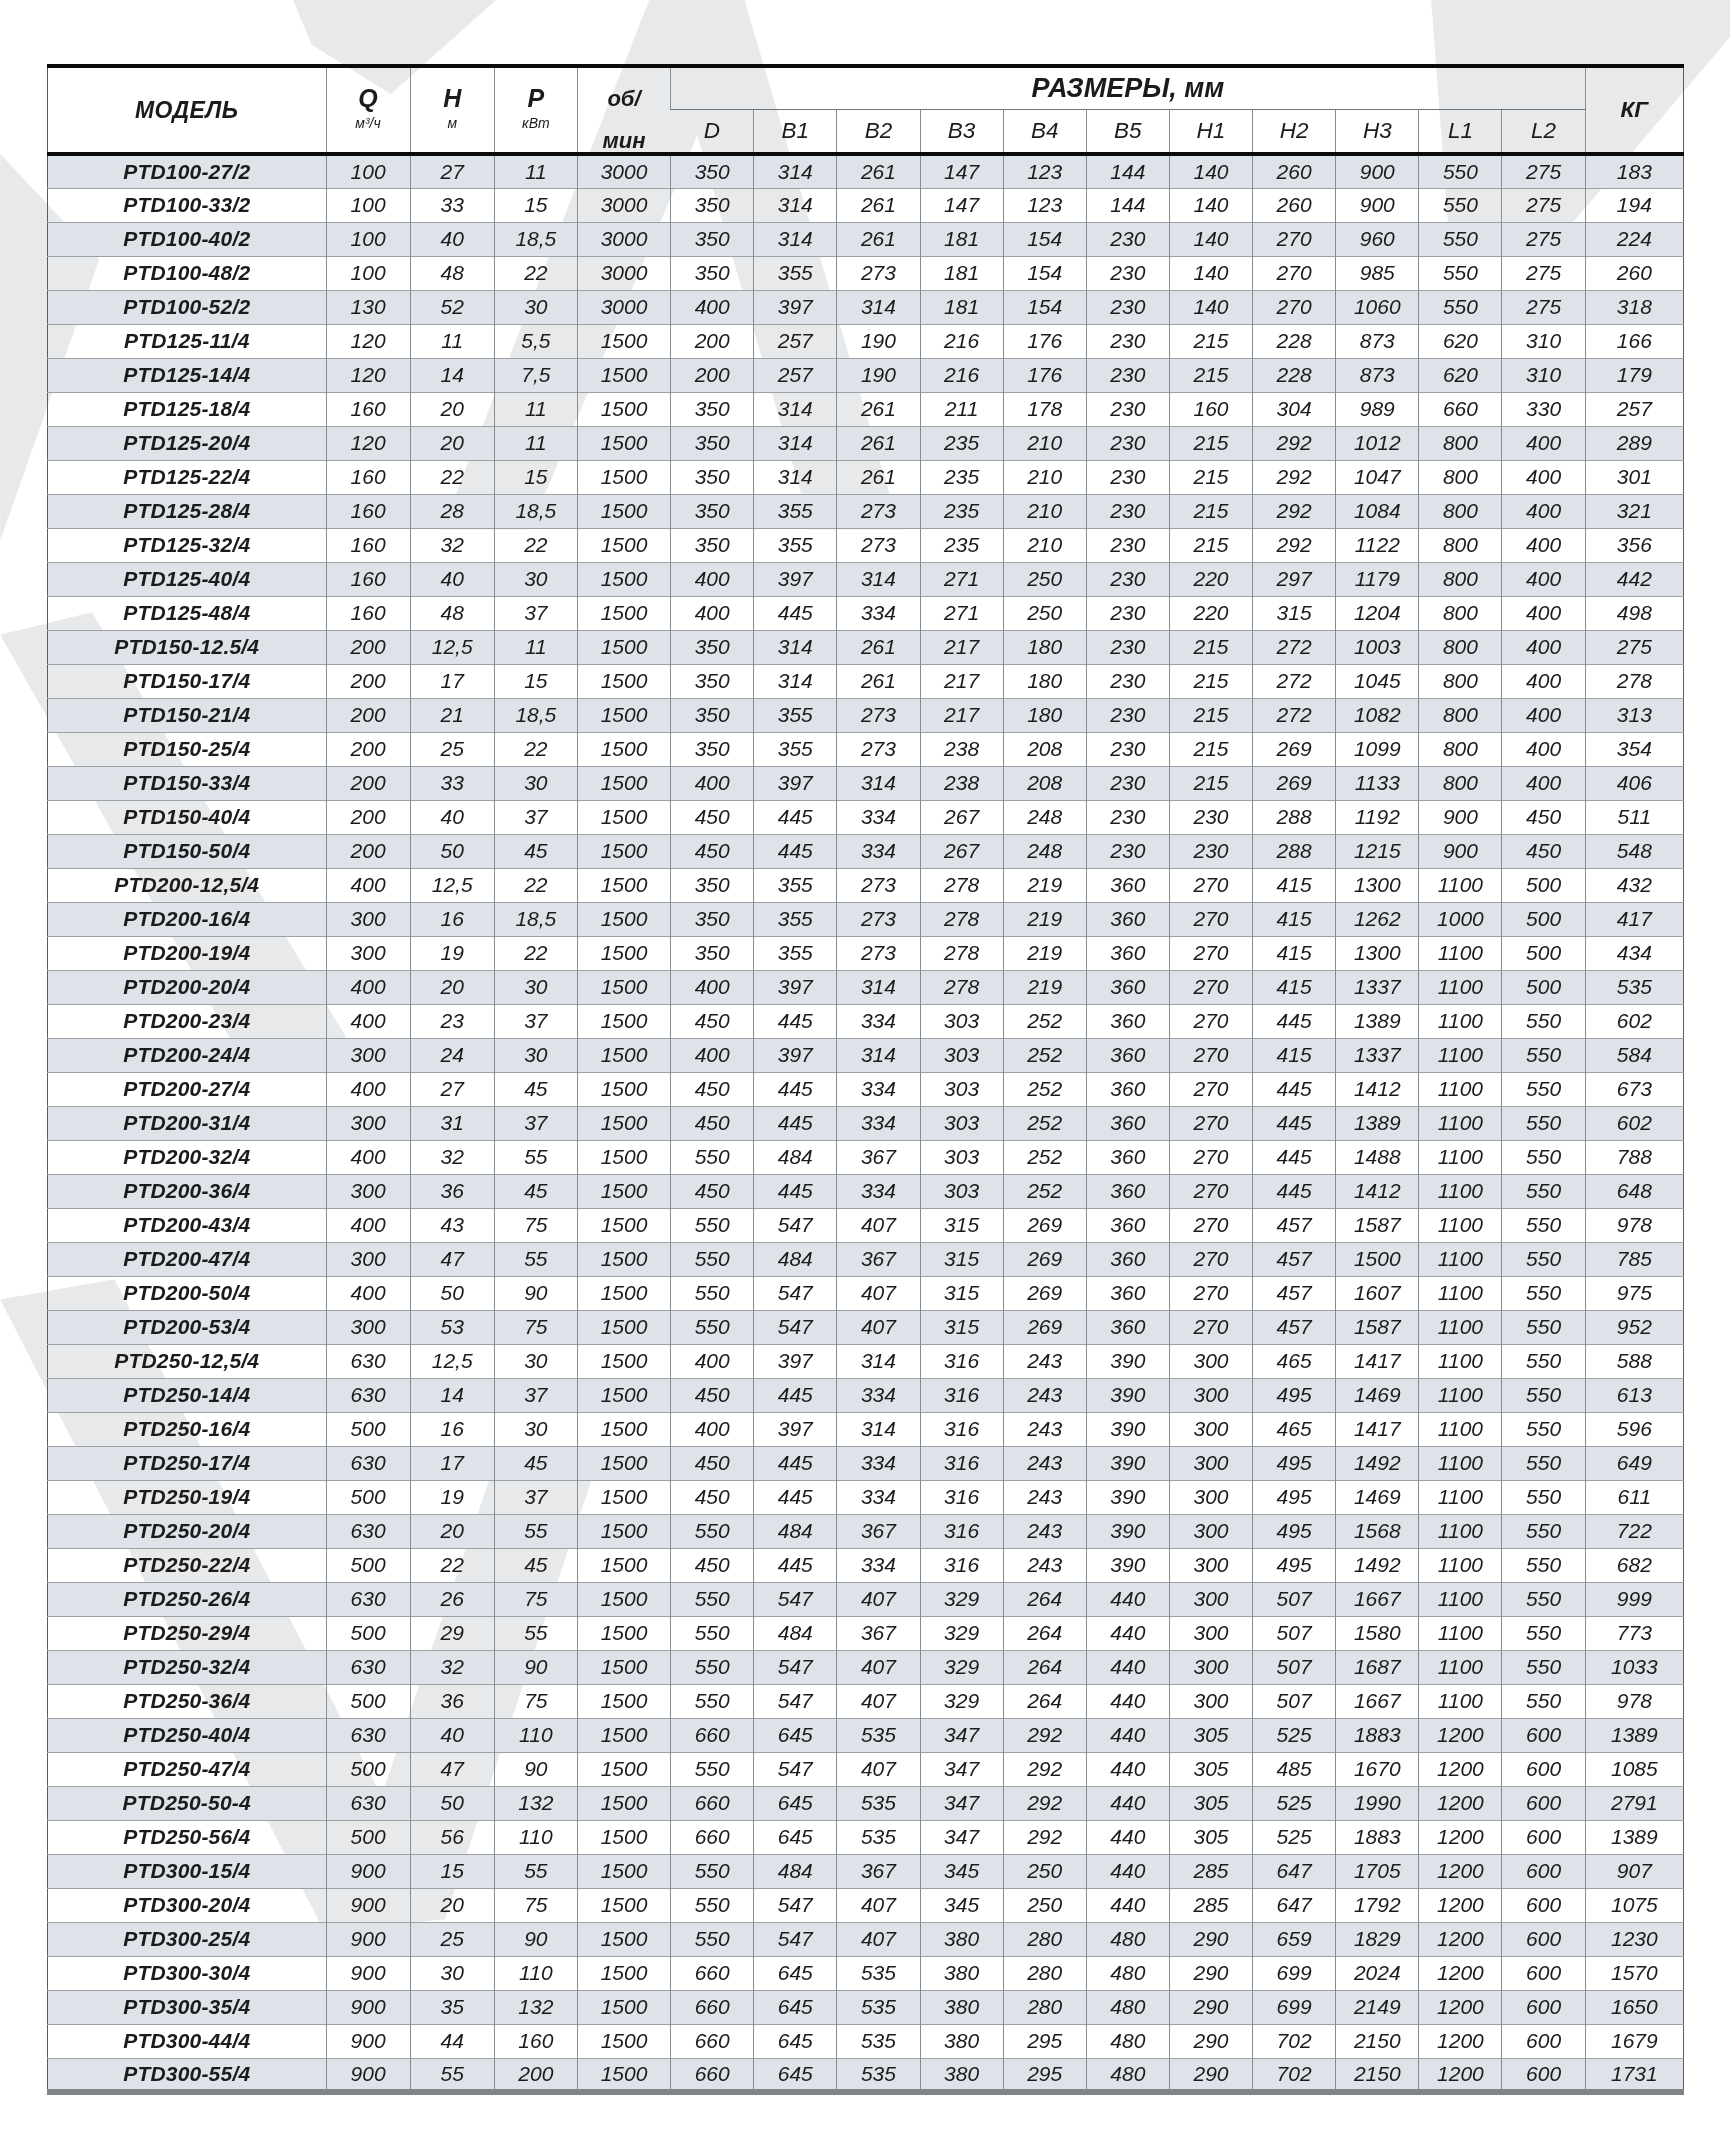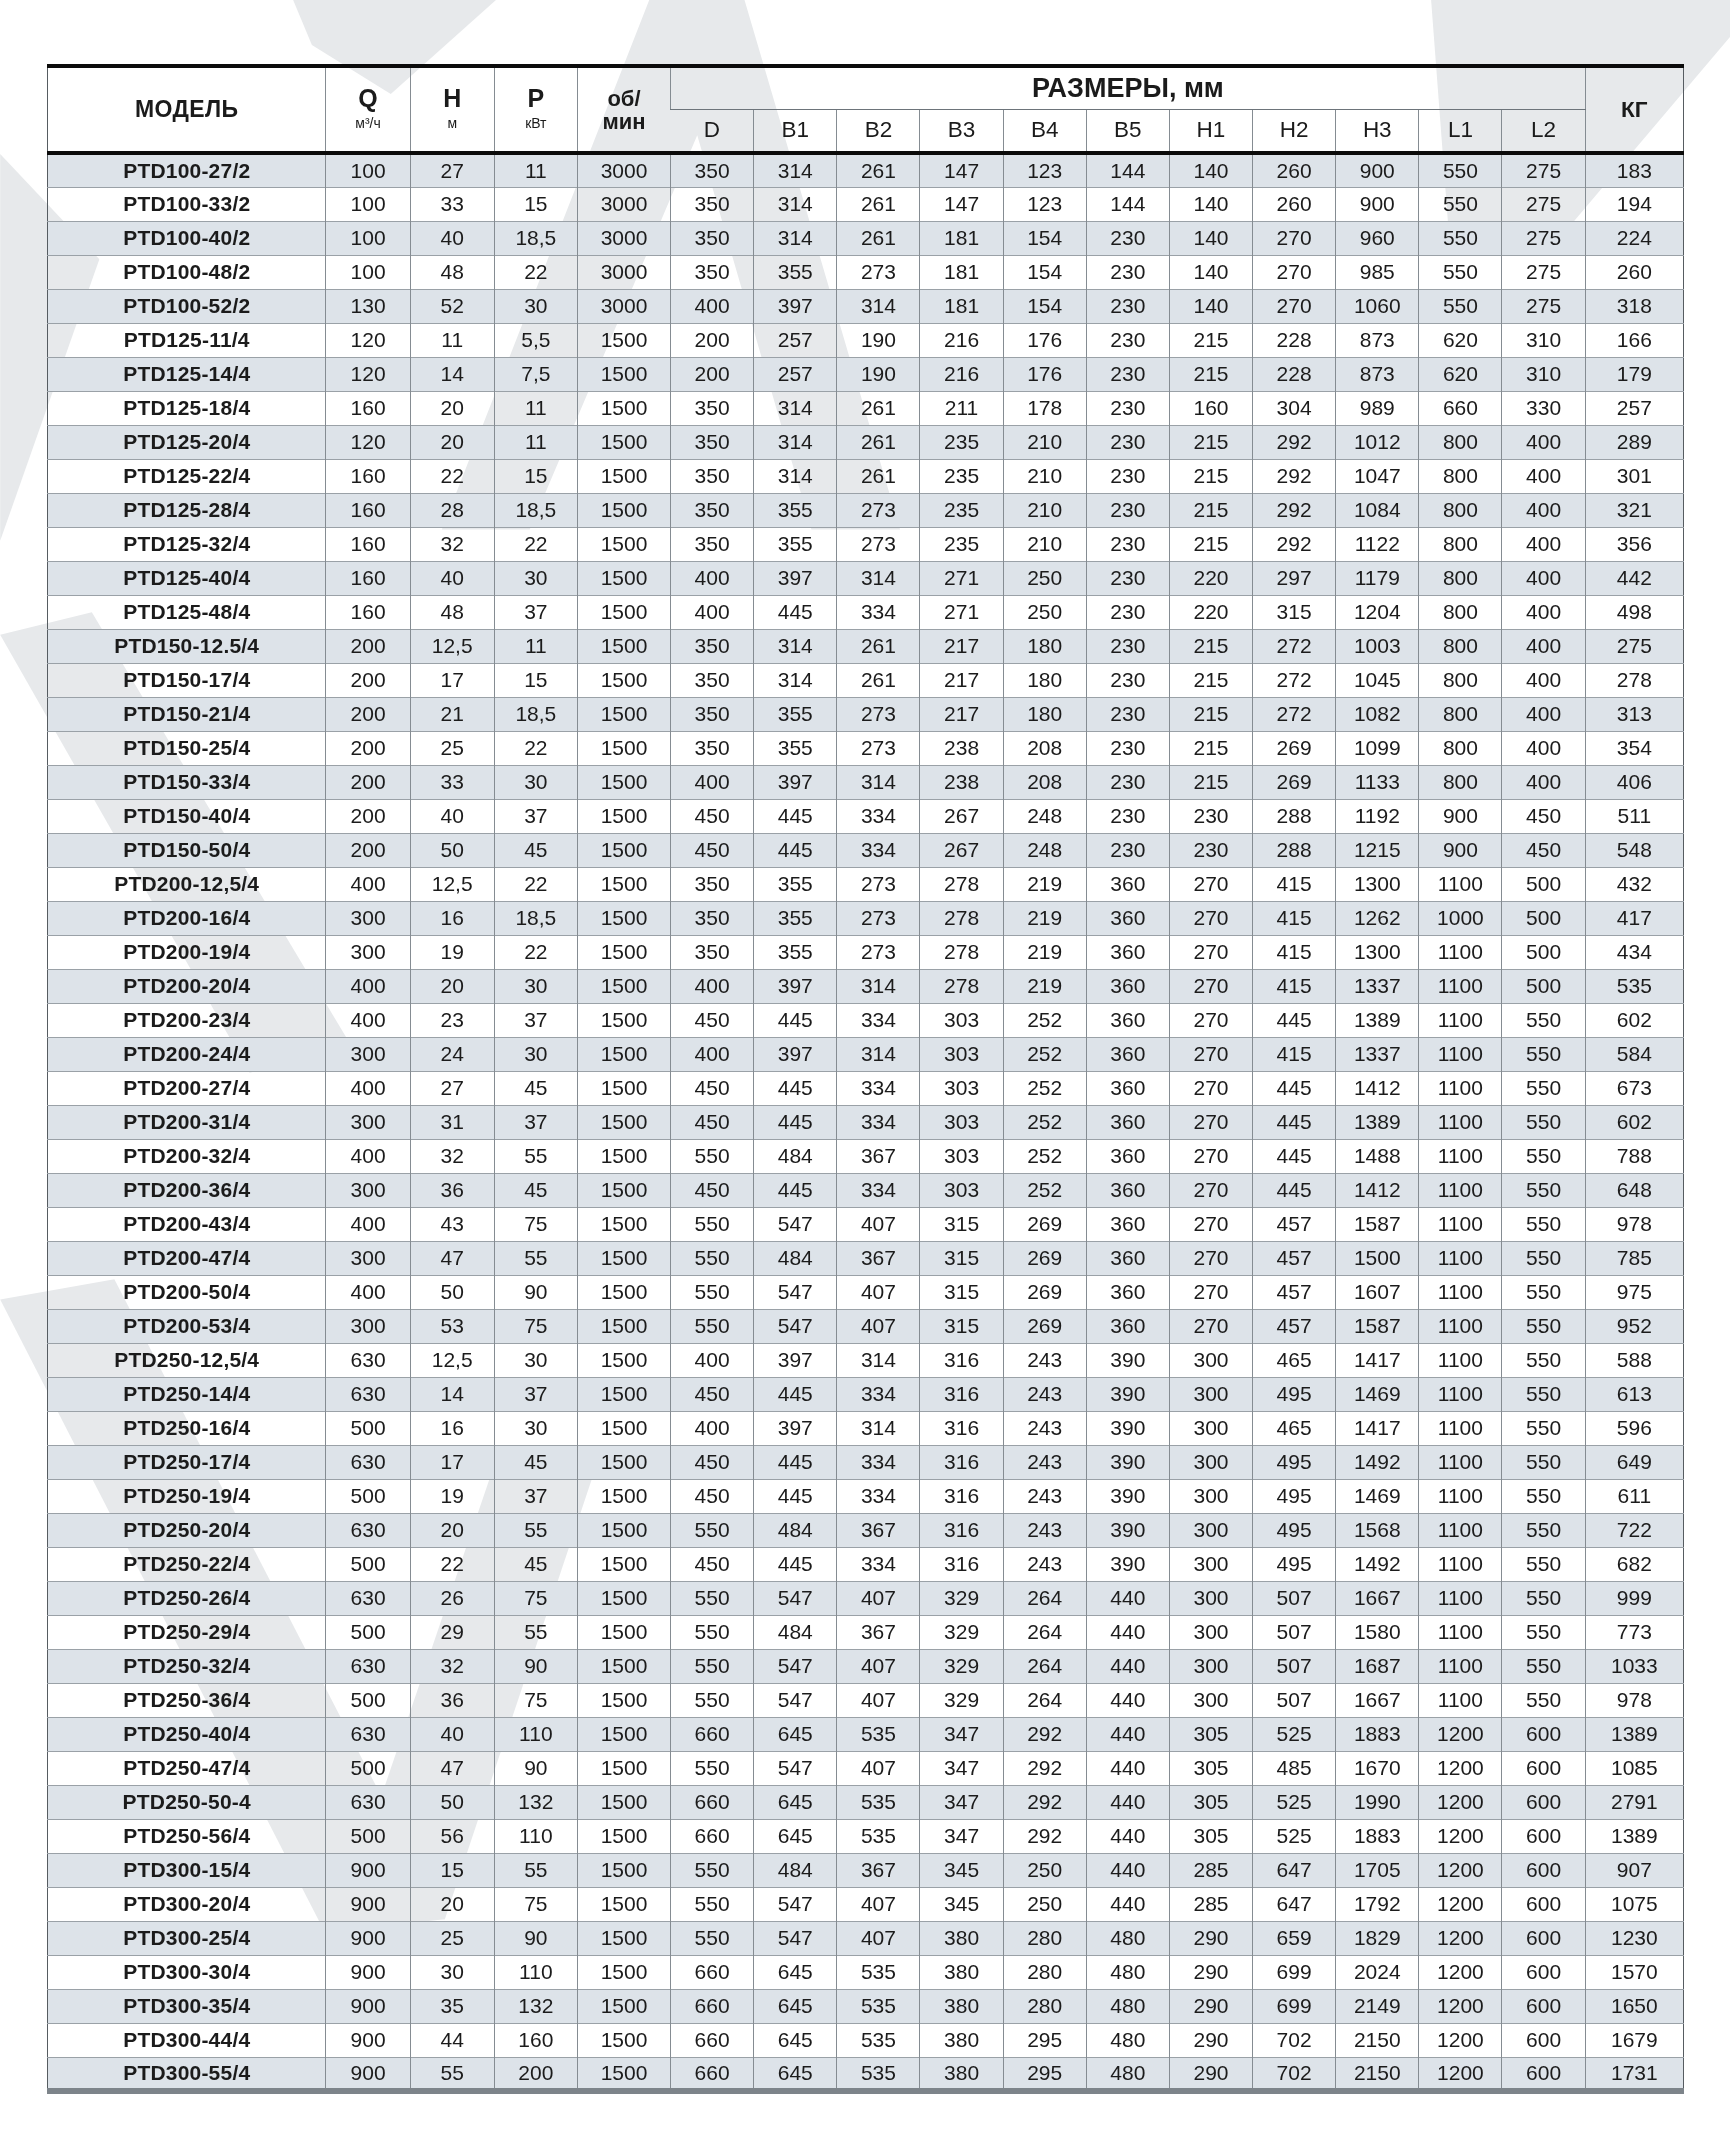--- a/index.html
+++ b/index.html
@@ -4,21 +4,21 @@
 <style>
   html,body{margin:0;padding:0;}
   body{
     width:1731px;height:2140px;position:relative;background:#ffffff;
     font-family:"Liberation Sans",sans-serif;color:#1b1b1b;overflow:hidden;
   }
   
   .watermark{position:absolute;left:0;top:0;z-index:0;}
   .watermark polygon{fill:#e7e9eb;}
 
-  .tbl-wrap{position:absolute;left:47px;top:64px;z-index:1;}
+  .tbl-wrap{position:absolute;left:47px;top:64px;z-index:1;font-style:italic;}
   table{
     border-collapse:collapse;table-layout:fixed;width:1637px;background:transparent;
   }
   table{
     border-left:1.5px solid #565c61;border-right:1.5px solid #565c61;
     border-top:4.5px solid #0b0b0b;border-bottom:6px solid #7d848a;
   }
   th,td{
     border-left:1.5px solid #858c92;text-align:center;vertical-align:middle;
     padding:0;overflow:hidden;white-space:nowrap;
@@ -28,21 +28,21 @@
   
   thead th{font-weight:bold;background:transparent;}
   tr.hdr-top{height:43px;}
   tr.size-row{height:44px;}
   .hdr-bottom{border-bottom:4.5px solid #0b0b0b;}
   th.model-h{font-size:23px;letter-spacing:0.4px;}
   th.sizes-h{font-size:27px;border-bottom:1.5px solid #6d747a;}
   th.kg-h{font-size:22.5px;}
   .sym{font-size:25px;font-weight:bold;line-height:27px;}
   .unit{font-size:14px;font-weight:normal;line-height:22.5px;}
-  .rpm-line{font-size:22px;font-weight:bold;line-height:23px;}
+  .rpm-line{font-size:22px;font-weight:bold;line-height:23px;margin-top:19px;}
   th.size-col{font-size:22.5px;font-weight:normal;}
 
   
   tbody tr{height:34px;}
   tbody td{border-top:1.5px solid #9aa1a7;font-size:21px;font-weight:normal;}
   tbody tr:nth-child(odd){background:#dde3e9;}
   tbody td.model{font-weight:bold;font-size:21px;letter-spacing:0.2px;}
 </style>
 </head>
 <body>

